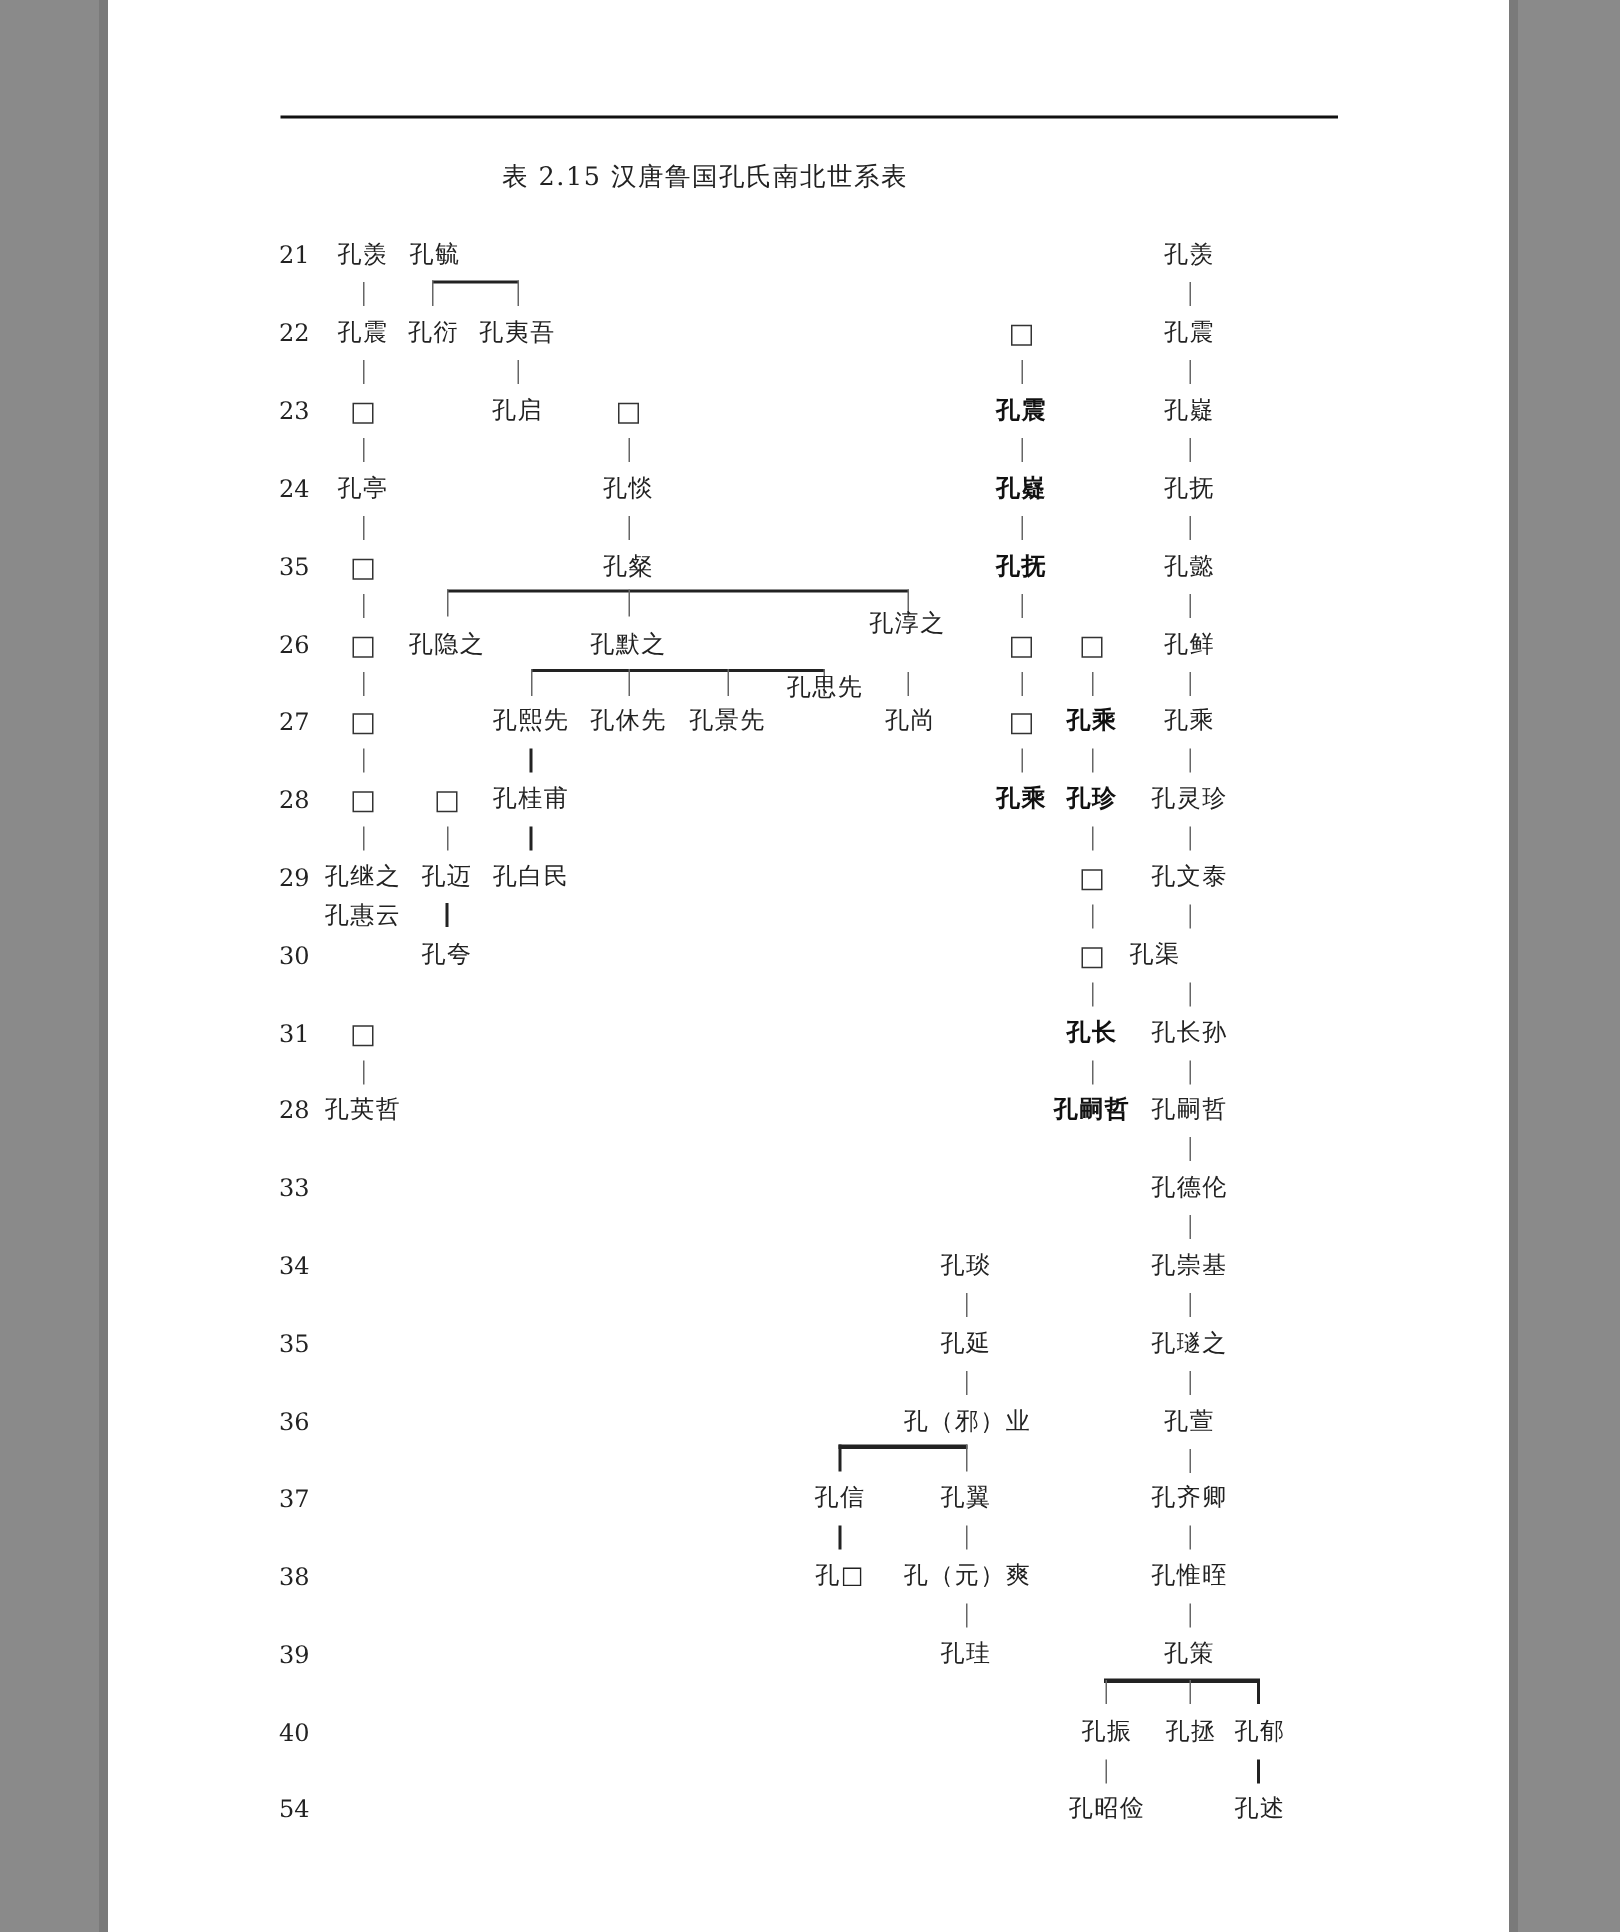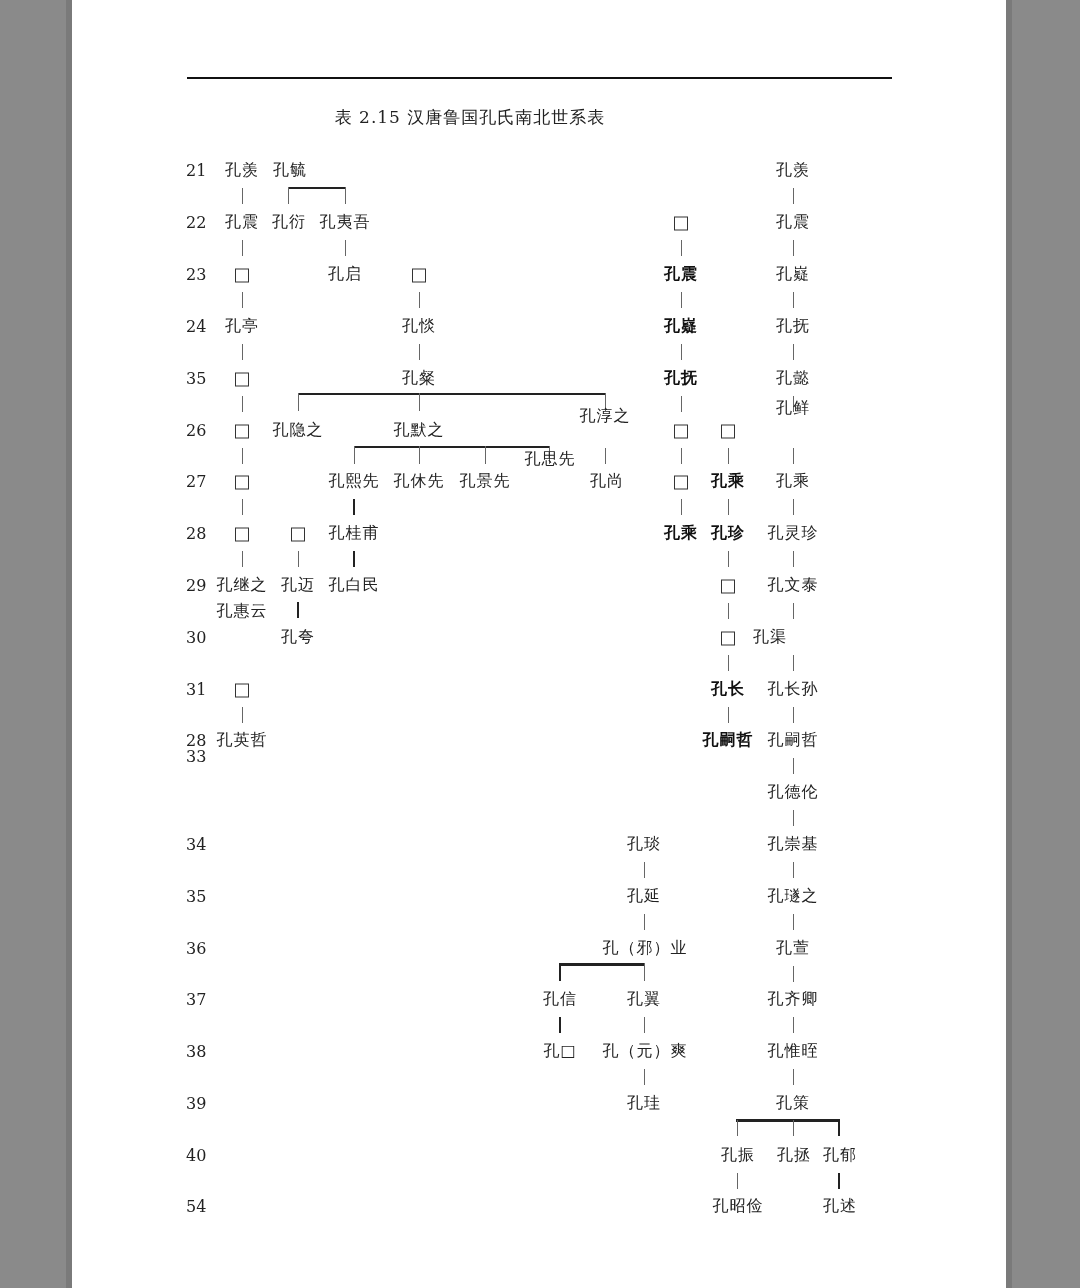--- a/index.html
+++ b/index.html
@@ -59,21 +59,21 @@
   <div class="gen" style="top:274px">23</div>
   <div class="gen" style="top:326px">24</div>
   <div class="gen" style="top:378px">35</div>
   <div class="gen" style="top:430px">26</div>
   <div class="gen" style="top:481px">27</div>
   <div class="gen" style="top:533px">28</div>
   <div class="gen" style="top:585px">29</div>
   <div class="gen" style="top:637px">30</div>
   <div class="gen" style="top:689px">31</div>
   <div class="gen" style="top:740px">28</div>
-  <div class="gen" style="top:756px">33</div>
+  <div class="gen" style="top:792px">33</div>
   <div class="gen" style="top:844px">34</div>
   <div class="gen" style="top:896px">35</div>
   <div class="gen" style="top:948px">36</div>
   <div class="gen" style="top:999px">37</div>
   <div class="gen" style="top:1051px">38</div>
   <div class="gen" style="top:1103px">39</div>
   <div class="gen" style="top:1155px">40</div>
   <div class="gen" style="top:1206px">54</div>
 
   <div class="nm" style="left:170px;top:170px">孔羡</div>
@@ -180,21 +180,21 @@
   <div class="nm" style="left:721px;top:170px">孔羡</div>
   <div class="vl" style="left:721px;top:188px;height:16px"></div>
   <div class="nm" style="left:721px;top:222px">孔震</div>
   <div class="vl" style="left:721px;top:240px;height:16px"></div>
   <div class="nm" style="left:721px;top:274px">孔嶷</div>
   <div class="vl" style="left:721px;top:292px;height:16px"></div>
   <div class="nm" style="left:721px;top:326px">孔抚</div>
   <div class="vl" style="left:721px;top:344px;height:16px"></div>
   <div class="nm" style="left:721px;top:378px">孔懿</div>
   <div class="vl" style="left:721px;top:396px;height:16px"></div>
-  <div class="nm" style="left:721px;top:408px">孔鲜</div>
+  <div class="nm" style="left:721px;top:430px">孔鲜</div>
   <div class="vl" style="left:721px;top:448px;height:16px"></div>
   <div class="nm" style="left:721px;top:481px">孔乘</div>
   <div class="vl" style="left:721px;top:499px;height:16px"></div>
   <div class="nm" style="left:721px;top:533px">孔灵珍</div>
   <div class="vl" style="left:721px;top:551px;height:16px"></div>
   <div class="nm" style="left:721px;top:585px">孔文泰</div>
   <div class="vl" style="left:721px;top:603px;height:16px"></div>
   <div class="nm" style="left:698px;top:637px">孔渠</div>
   <div class="vl" style="left:721px;top:655px;height:16px"></div>
   <div class="nm" style="left:721px;top:689px">孔长孙</div>

